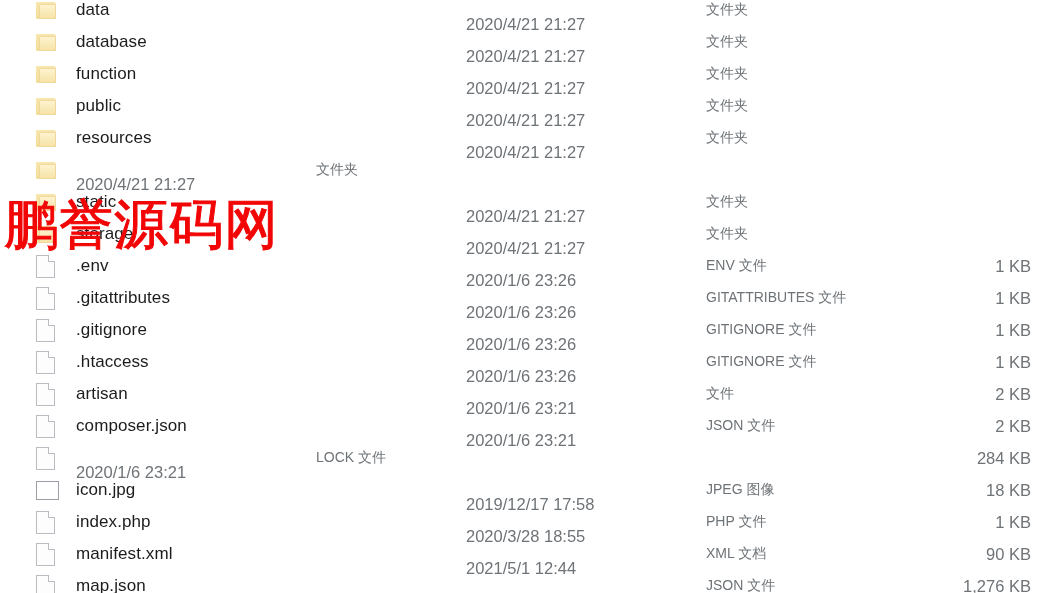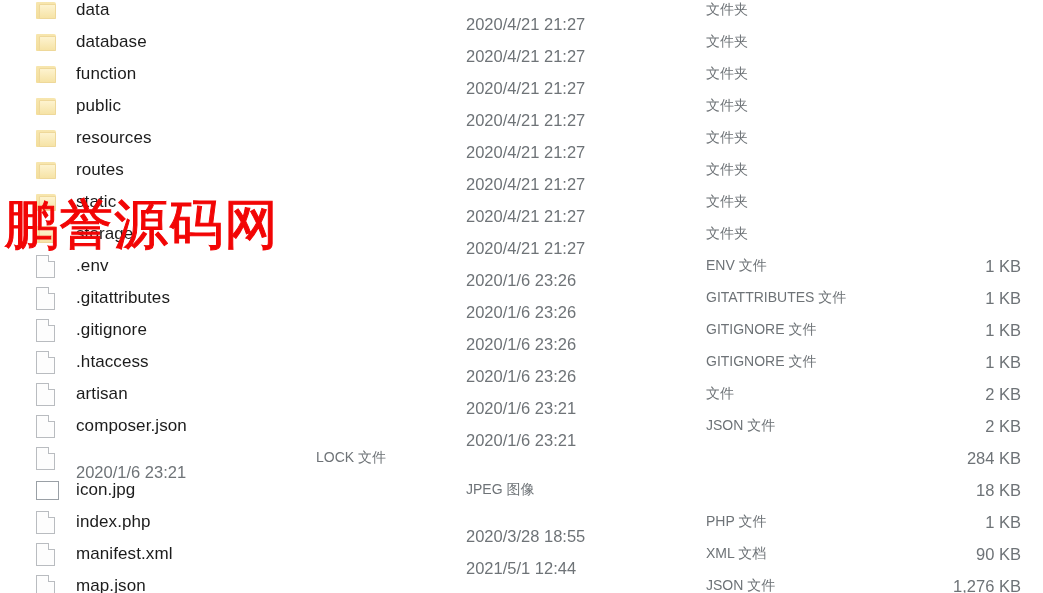--- a/index.html
+++ b/index.html
@@ -62,21 +62,21 @@
     flex: 0 0 auto;
     width: 220px;
     font-size: 14px;
     color: #6e7377;
     white-space: nowrap;
   }
 
   .cell-size {
     flex: 1 1 auto;
     text-align: right;
-    padding-right: 22px;
+    padding-right: 12px;
     font-size: 16.5px;
     color: #6e7377;
     white-space: nowrap;
   }
 
   
   .icon-folder {
     position: relative;
     width: 22px;
     height: 19px;
@@ -233,21 +233,20 @@
       <div class="cell-type">文件夹</div>
       <div class="cell-size"></div>
     </div>
     <div class="file-row">
       <div class="cell-icon">
         <span class="icon-folder">
           <span class="back"></span>
           <span class="front"></span>
         </span>
       </div>
-      <div class="cell-name">routes</div>
       <div class="cell-date">2020/4/21 21:27</div>
       <div class="cell-type">文件夹</div>
       <div class="cell-size"></div>
     </div>
     <div class="file-row">
       <div class="cell-icon">
         <span class="icon-folder">
           <span class="back"></span>
           <span class="front"></span>
         </span>
@@ -329,20 +328,21 @@
       </div>
       <div class="cell-date">2020/1/6 23:21</div>
       <div class="cell-type">LOCK 文件</div>
       <div class="cell-size">284 KB</div>
     </div>
     <div class="file-row">
       <div class="cell-icon">
         <span class="icon-img"><span class="photo"></span></span>
       </div>
       <div class="cell-name">icon.jpg</div>
+      <div class="cell-date">2019/12/17 17:58</div>
       <div class="cell-type">JPEG 图像</div>
       <div class="cell-size">18 KB</div>
     </div>
     <div class="file-row">
       <div class="cell-icon">
         <span class="icon-doc"></span>
       </div>
       <div class="cell-name">index.php</div>
       <div class="cell-date">2020/3/28 18:55</div>
       <div class="cell-type">PHP 文件</div>

